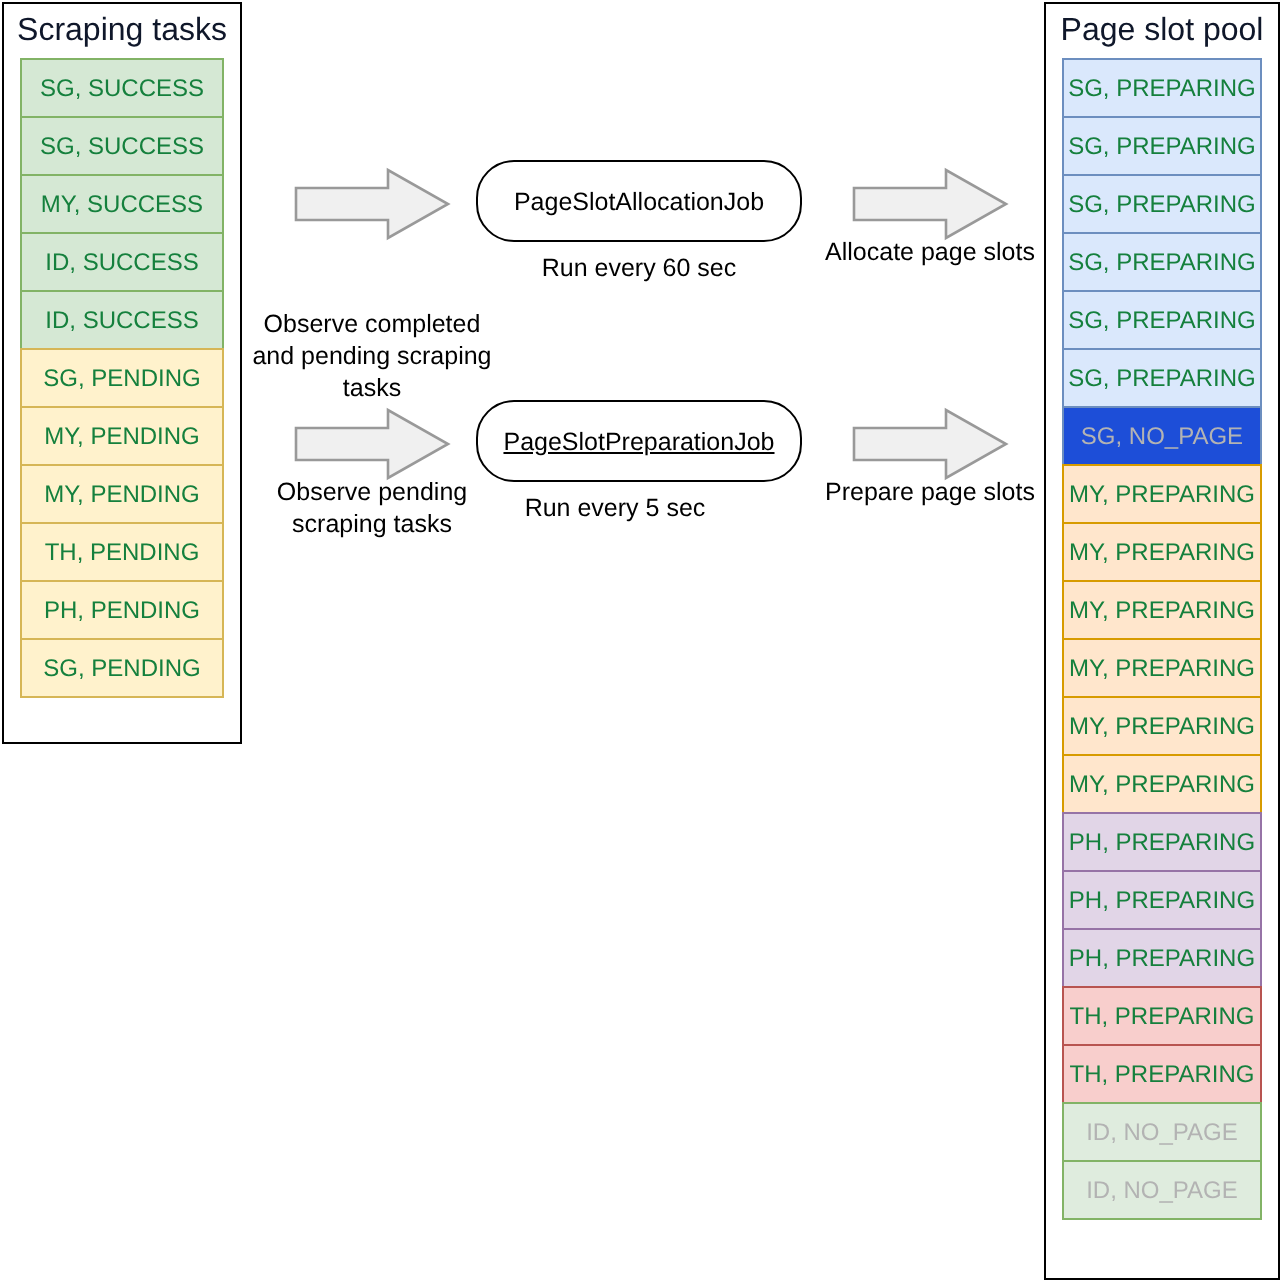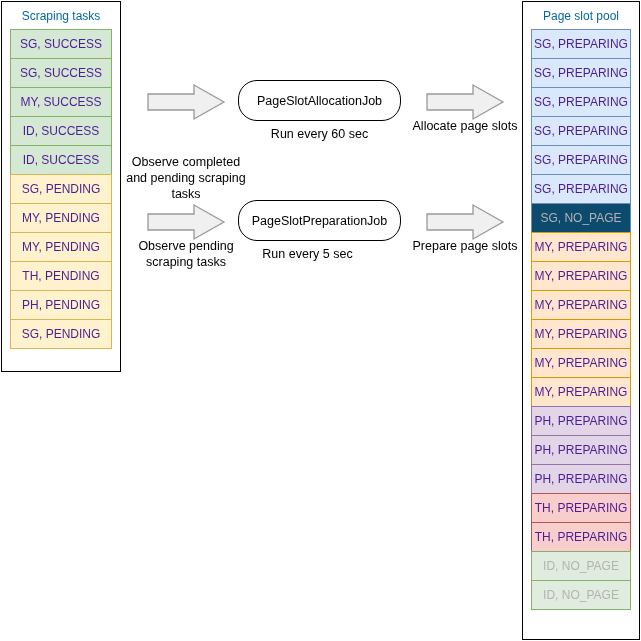--- a/index.html
+++ b/index.html
@@ -29,75 +29,75 @@
     height: 371px;
   }
   #pool-panel {
     left: 522px;
     top: 1px;
     width: 118px;
     height: 639px;
   }
   .panel-title {
     text-align: center;
-    font-size: 12px;
-    color: #0369a1;
+    font-size: 16px;
+    color: #0f172a;
     line-height: 14px;
     padding-top: 7px;
     padding-bottom: 6px;
   }
 
   
   .rows {
     padding: 0 8px;
   }
   #pool-panel .rows {
     padding: 0 8px;
   }
   .row {
     box-sizing: border-box;
     height: 30px;
     line-height: 28px;
     text-align: center;
     font-size: 12px;
-    color: #4c1d95;
+    color: #15803d;
     border: 1px solid #000000;
     margin-top: -1px;
     white-space: nowrap;
     overflow: hidden;
   }
   .row:first-child { margin-top: 0; }
 
   .row.green  { background: #d5e8d4; border-color: #82b366; }
   .row.yellow { background: #fff2cc; border-color: #d6b656; }
   .row.blue   { background: #dae8fc; border-color: #6c8ebf; }
   .row.orange { background: #ffe6cc; border-color: #d79b00; }
   .row.purple { background: #e1d5e7; border-color: #9673a6; }
   .row.red    { background: #f8cecc; border-color: #b85450; }
 
   .row.muted { color: #b3b3b3; }
-  .row.blue.muted   { background: #0c4a6e; }
+  .row.blue.muted   { background: #1d4ed8; }
   .row.green.muted  { background: #dfecde; }
 
   
   .job-box {
     position: absolute;
     box-sizing: border-box;
     border: 1.5px solid #000000;
     border-radius: 19px;
     background: #ffffff;
     text-align: center;
     font-size: 12.5px;
     color: #000000;
     display: flex;
     align-items: center;
     justify-content: center;
   }
   #job-alloc-box { left: 238px; top: 80px; width: 163px; height: 41px; }
-  #job-prep-box  { left: 238px; top: 200px; width: 163px; height: 41px; }
+  #job-prep-box  { left: 238px; top: 200px; width: 163px; height: 41px; text-decoration: underline; }
 
   .job-sub {
     position: absolute;
     text-align: center;
     font-size: 12.5px;
     color: #000000;
     width: 163px;
   }
   #job-alloc-sub { left: 238px; top: 127px; }
   #job-prep-sub  { left: 226px; top: 247px; }

